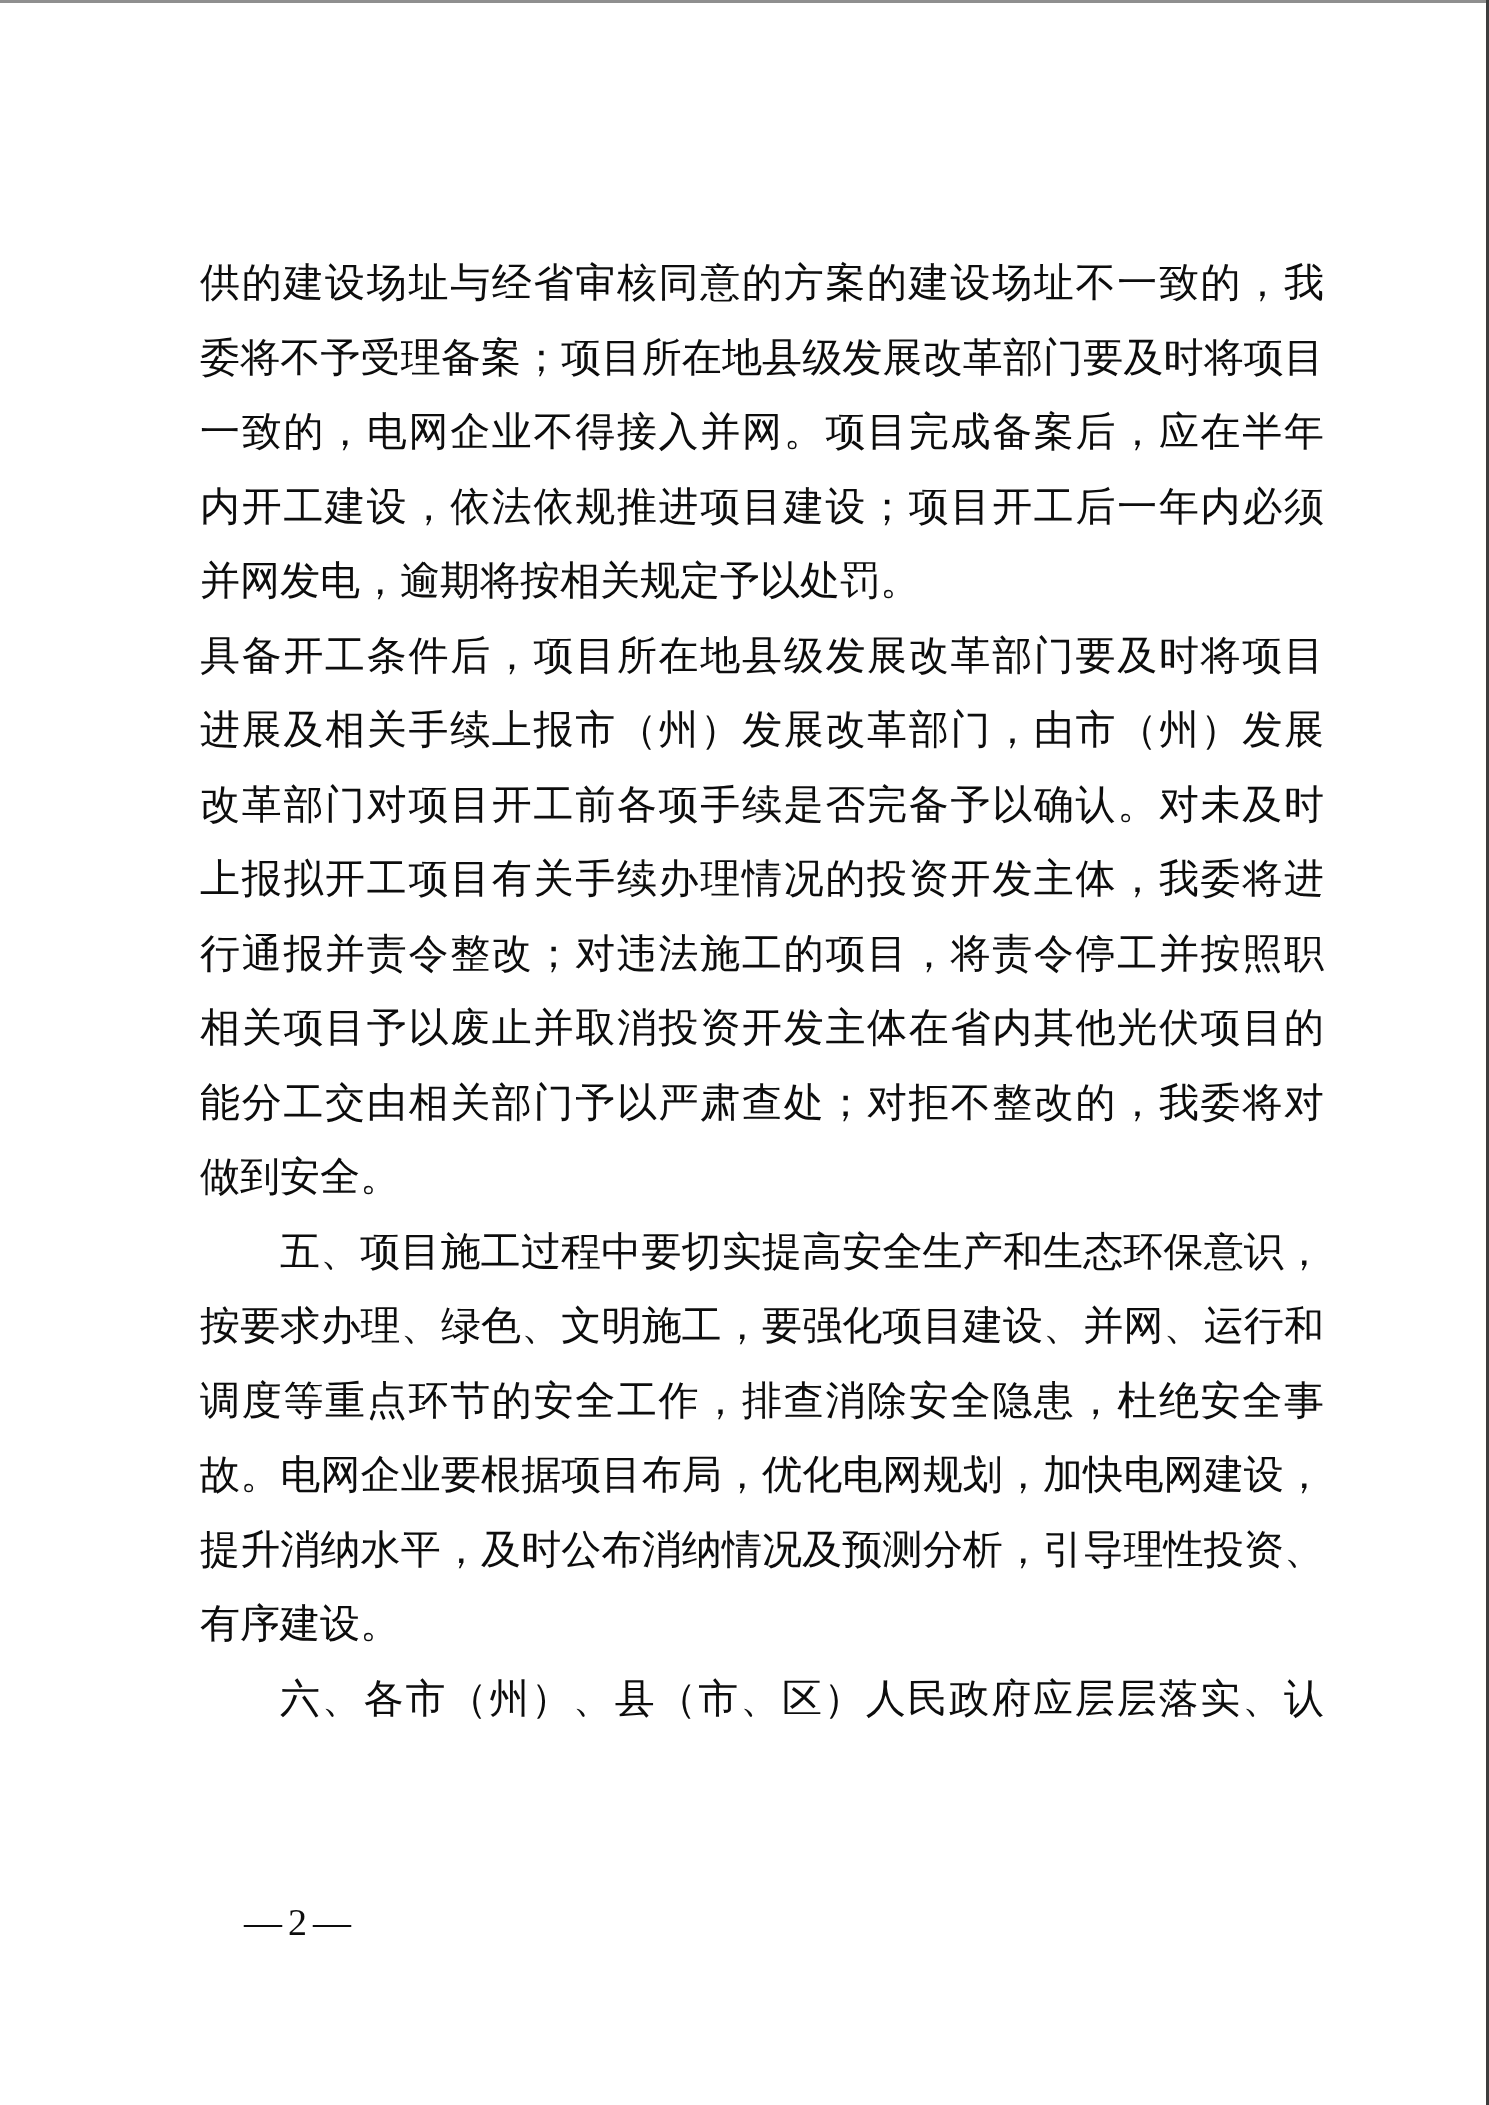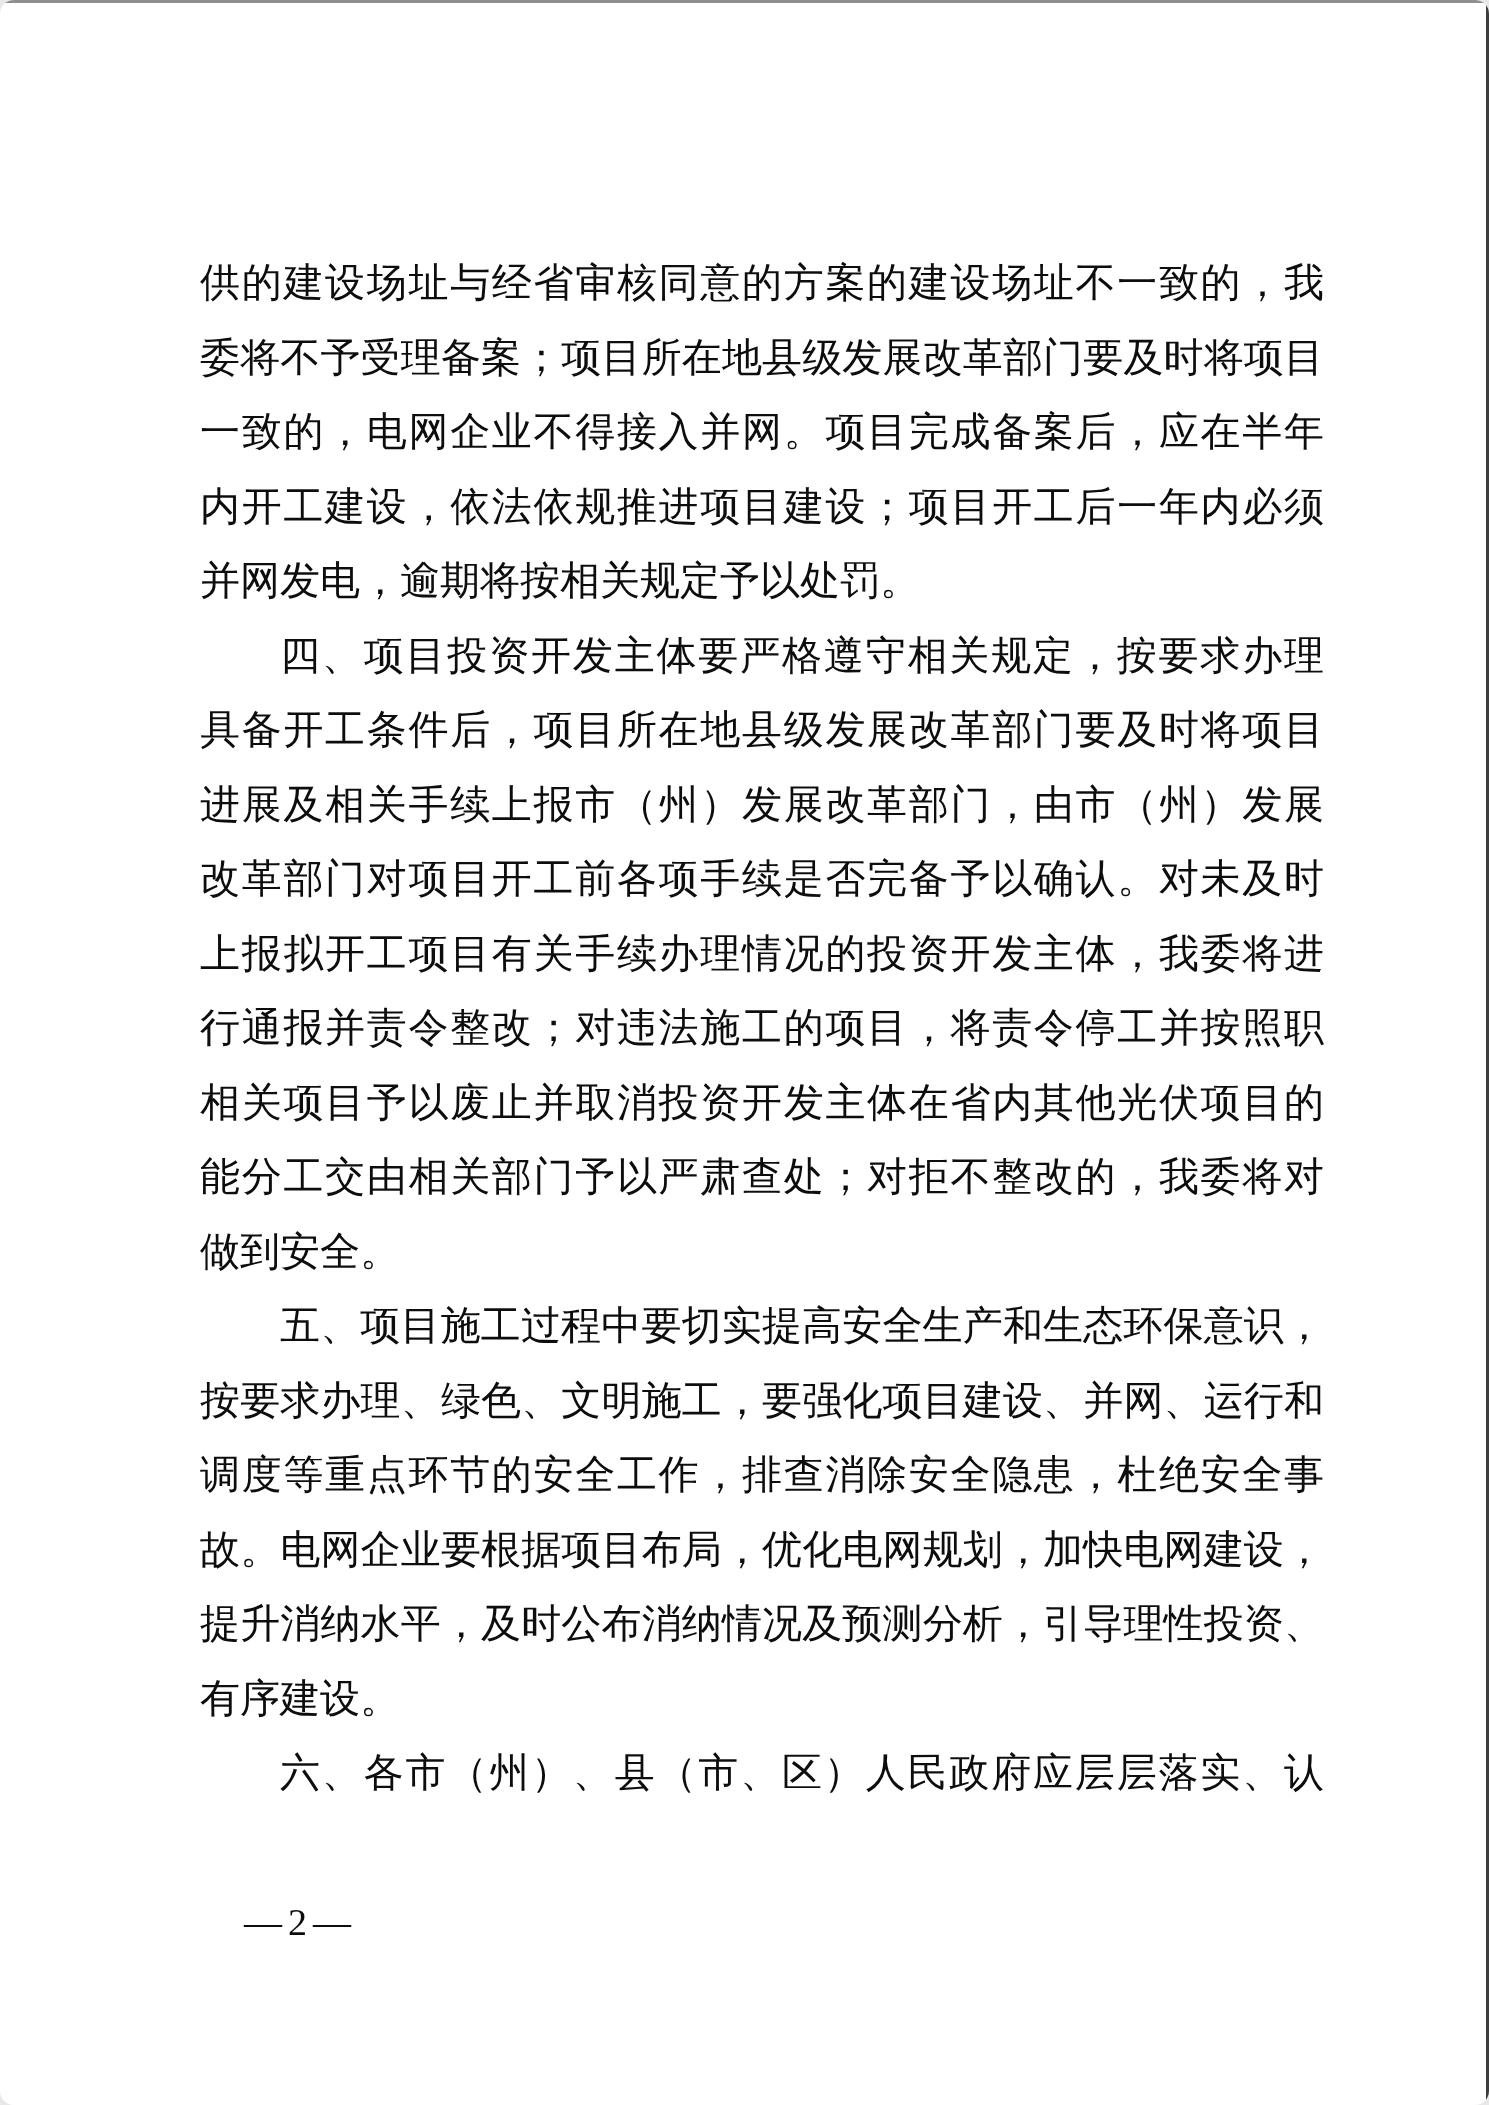--- a/index.html
+++ b/index.html
@@ -7,21 +7,20 @@
     padding: 0;
     background: #e8e8e8;
   }
   .page {
     position: relative;
     width: 1489px;
     height: 2105px;
     background: #ffffff;
     overflow: hidden;
     font-family: "Liberation Serif", serif;
-    border-radius: 14px;
   }
   .scan-border-top {
     position: absolute;
     top: 0; left: 0;
     width: 100%; height: 3px;
     background: #8f8f8f;
   }
   .scan-border-right {
     position: absolute;
     top: 0; right: 0;
@@ -66,21 +65,20 @@
 <div class="page">
   <div class="scan-border-top"></div>
   <div class="scan-border-right"></div>
 
   <div class="text-block">
       <div class="line fill">供的建设场址与经省审核同意的方案的建设场址不一致的，我</div>
       <div class="line fill">委将不予受理备案；项目所在地县级发展改革部门要及时将项目</div>
       <div class="line fill">一致的，电网企业不得接入并网。项目完成备案后，应在半年</div>
       <div class="line fill">内开工建设，依法依规推进项目建设；项目开工后一年内必须</div>
       <div class="line">并网发电，逾期将按相关规定予以处罚。</div>
-      <div class="line fill indent">四、项目投资开发主体要严格遵守相关规定，按要求办理</div>
       <div class="line fill">具备开工条件后，项目所在地县级发展改革部门要及时将项目</div>
       <div class="line fill">进展及相关手续上报市（州）发展改革部门，由市（州）发展</div>
       <div class="line fill">改革部门对项目开工前各项手续是否完备予以确认。对未及时</div>
       <div class="line fill">上报拟开工项目有关手续办理情况的投资开发主体，我委将进</div>
       <div class="line fill">行通报并责令整改；对违法施工的项目，将责令停工并按照职</div>
       <div class="line fill">相关项目予以废止并取消投资开发主体在省内其他光伏项目的</div>
       <div class="line fill">能分工交由相关部门予以严肃查处；对拒不整改的，我委将对</div>
       <div class="line">做到安全。</div>
       <div class="line fill indent">五、项目施工过程中要切实提高安全生产和生态环保意识，</div>
       <div class="line fill">按要求办理、绿色、文明施工，要强化项目建设、并网、运行和</div>

